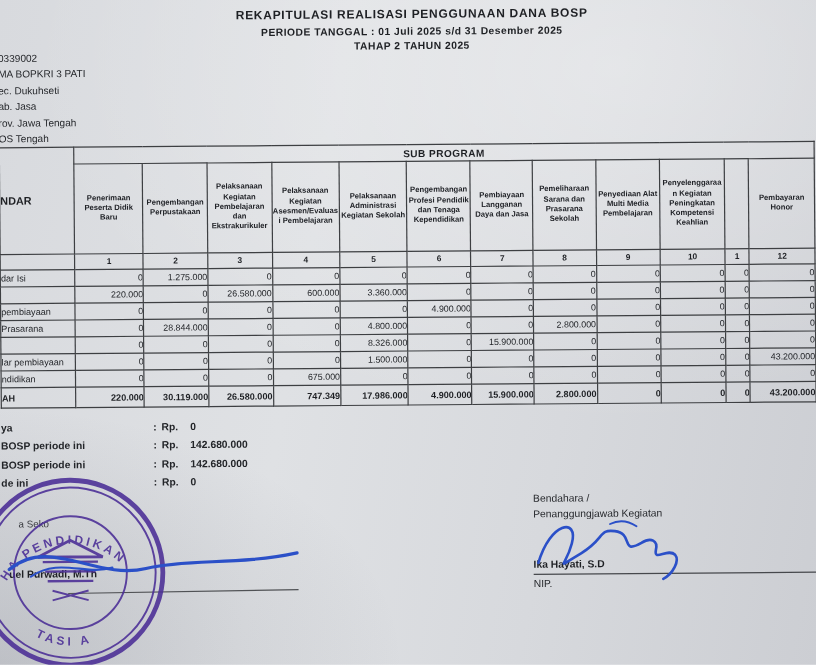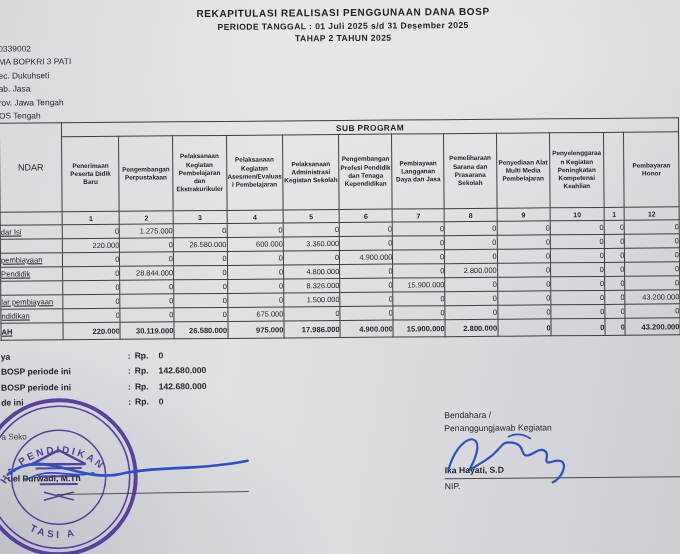--- a/index.html
+++ b/index.html
@@ -17,44 +17,44 @@
   .title-l1{font-size:10px;font-weight:bold;letter-spacing:.6px;}
   .title-l2{font-size:8.6px;font-weight:bold;letter-spacing:.4px;margin-top:3px;}
   .title-l3{font-size:8.6px;font-weight:bold;letter-spacing:.4px;margin-top:2px;}
 
   .school-info{position:absolute;top:40px;left:0;}
   .school-info div{font-size:8.4px;line-height:13.4px;white-space:nowrap;color:#26282c;}
 
   table.main{position:absolute;top:120px;left:0;border-collapse:collapse;table-layout:fixed;}
   table.main td,table.main th{border:1px solid #3d3f42;padding:0;overflow:hidden;}
   .cell-group{font-size:8.4px;font-weight:bold;text-align:center;height:13px;letter-spacing:.4px;}
-  .cell-corner{font-size:9px;font-weight:normal;text-align:center;padding-left:2px;vertical-align:middle;}
+  .cell-corner{font-size:9px;font-weight:bold;text-align:left;padding-left:2px;vertical-align:middle;}
   .cell-head{font-size:6.4px;font-weight:bold;text-align:center;vertical-align:middle;line-height:1.3;padding:1px 2px;word-break:break-word;height:74px;color:#222429;}
   .cell-num{font-size:7px;font-weight:bold;text-align:center;height:12px;}
-  .cell-label{font-size:7.6px;text-align:left;padding-left:2px;white-space:nowrap;text-decoration:underline;}
+  .cell-label{font-size:7.6px;text-align:left;padding-left:2px;white-space:nowrap;}
   .cell-val{font-size:7.4px;text-align:right;padding-right:3px;white-space:nowrap;}
   tr.r-data td{height:13px;}
   tr.r-total td{height:16px;font-weight:bold;border-top:1.5px solid #3d3f42;}
   tr.r-total .cell-val{font-size:7.6px;}
   table.main{border:1.6px solid #35373a;}
 
   .summary{position:absolute;top:349px;left:0;}
   .summary-row{height:15.4px;font-size:8.6px;font-weight:bold;white-space:nowrap;color:#232529;}
   .summary-label{display:inline-block;width:127px;}
   .summary-colon{display:inline-block;}
   .summary-currency{display:inline-block;margin-left:4px;}
   .summary-value{display:inline-block;margin-left:10px;}
 
   .sig-right{position:absolute;left:443px;top:410px;width:240px;}
   .sig-right .role{font-size:8.6px;line-height:12.5px;color:#26282c;}
   .sig-right .name{font-size:8.6px;font-weight:bold;margin-top:31px;}
   .sig-right .rule{height:1px;background:#46484c;width:237px;margin-top:3px;}
   .sig-right .nip{font-size:8.6px;margin-top:2px;color:#26282c;}
 
-  .sig-left-role{position:absolute;left:0;top:430px;font-size:8.2px;color:#3a3c40;z-index:1;}
+  .sig-left-role{position:absolute;left:14px;top:430px;font-size:8.2px;color:#3a3c40;z-index:1;}
   .sig-left-name{position:absolute;left:6px;top:471px;font-size:8.6px;font-weight:bold;white-space:nowrap;z-index:1;}
   .sig-left-rule{position:absolute;left:55px;top:491px;width:192px;height:1px;background:#505255;transform:rotate(-.5deg);z-index:1;}
 
   .stamp{position:absolute;left:-28px;top:390px;z-index:2;opacity:.88;}
   .sig-blue-right{position:absolute;left:437px;top:428px;z-index:3;}
   .sig-blue-left{position:absolute;left:0px;top:438px;z-index:3;}
 </style>
 </head>
 <body>
 
@@ -166,21 +166,21 @@
           <td class="cell-val">0</td>
           <td class="cell-val">4.900.000</td>
           <td class="cell-val">0</td>
           <td class="cell-val">0</td>
           <td class="cell-val">0</td>
           <td class="cell-val">0</td>
           <td class="cell-val">0</td>
           <td class="cell-val">0</td>
         </tr>
         <tr class="r-data">
-          <td class="cell-label">Pendidik</td>
+          <td class="cell-label">Prasarana</td>
           <td class="cell-val">0</td>
           <td class="cell-val">28.844.000</td>
           <td class="cell-val">0</td>
           <td class="cell-val">0</td>
           <td class="cell-val">4.800.000</td>
           <td class="cell-val">0</td>
           <td class="cell-val">0</td>
           <td class="cell-val">2.800.000</td>
           <td class="cell-val">0</td>
           <td class="cell-val">0</td>
@@ -230,21 +230,21 @@
           <td class="cell-val">0</td>
           <td class="cell-val">0</td>
           <td class="cell-val">0</td>
           <td class="cell-val">0</td>
         </tr>
         <tr class="r-total">
           <td class="cell-label">AH</td>
           <td class="cell-val">220.000</td>
           <td class="cell-val">30.119.000</td>
           <td class="cell-val">26.580.000</td>
-          <td class="cell-val">975.000</td>
+          <td class="cell-val">747.349</td>
           <td class="cell-val">17.986.000</td>
           <td class="cell-val">4.900.000</td>
           <td class="cell-val">15.900.000</td>
           <td class="cell-val">2.800.000</td>
           <td class="cell-val">0</td>
           <td class="cell-val">0</td>
           <td class="cell-val">0</td>
           <td class="cell-val">43.200.000</td>
         </tr>
       </tbody>

